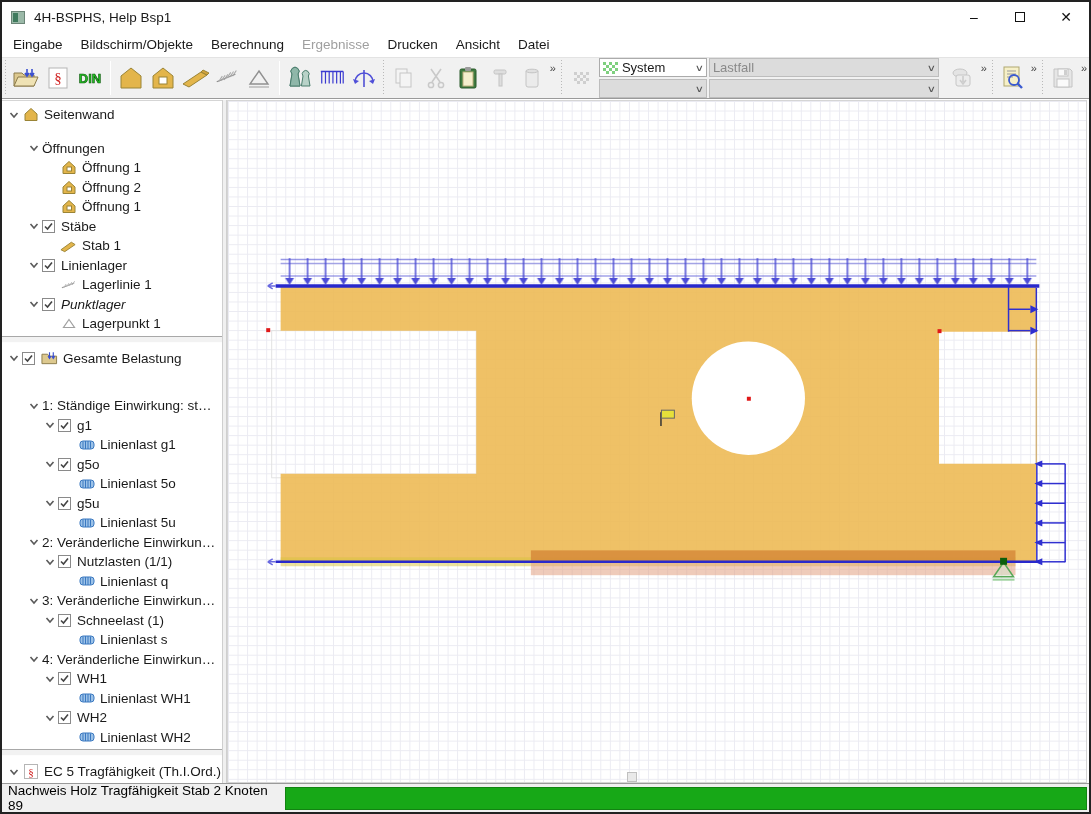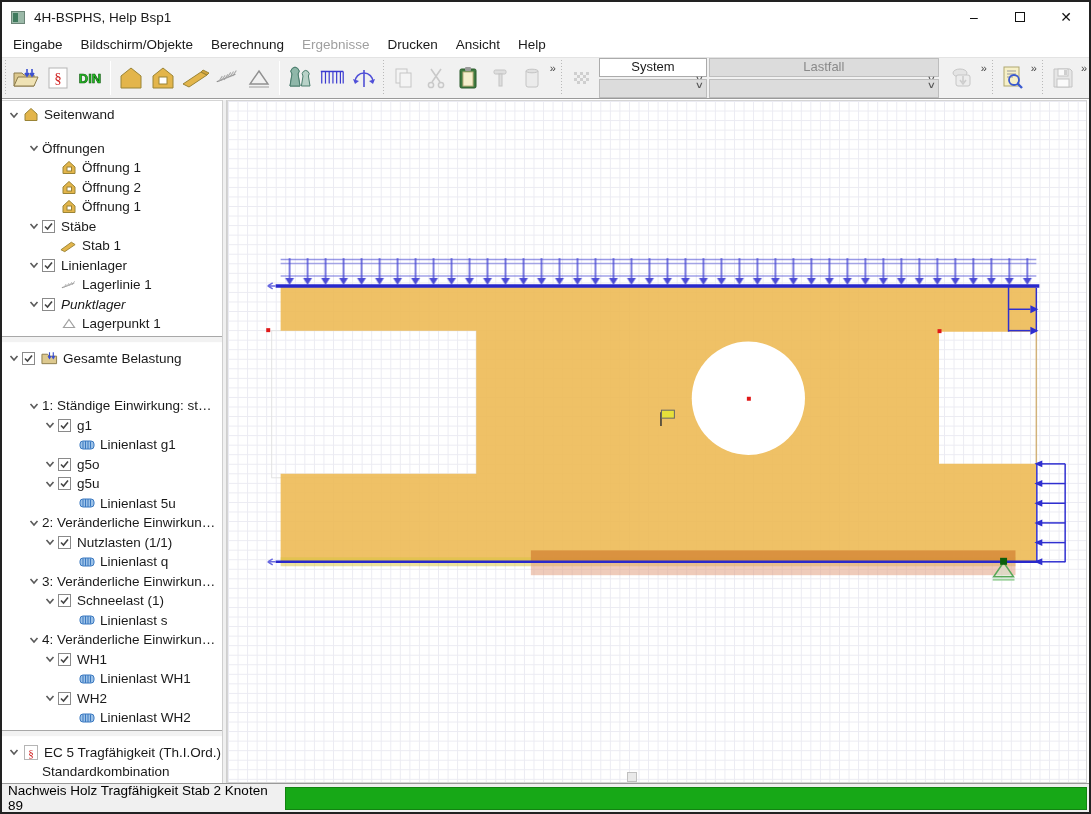--- a/index.html
+++ b/index.html
@@ -27,21 +27,21 @@
   #toolbar{position:absolute;left:0;top:55px;right:0;height:42px;background:#f1f1f1;
     border-top:1px solid #e3e3e3;border-bottom:1px solid #9a9a9a;
     display:flex;align-items:center;}
   .grip{width:6px;align-self:stretch;margin:2px 1px;
     background-image:repeating-linear-gradient(to bottom,#b9b9b9 0 1px,transparent 1px 3px);
     background-size:1px 100%;background-repeat:no-repeat;background-position:2px 0;}
   .tb-sep{width:1px;align-self:stretch;margin:3px 4px;background:#cfcfcf;border-right:1px solid #fff;}
   .tbtn{width:30px;height:32px;margin:0 1px;display:flex;align-items:center;justify-content:center;border:1px solid transparent;border-radius:2px;}
   .chev-more{font-size:11px;color:#444;margin:0 2px;align-self:flex-start;padding-top:4px;}
   .combo{height:19px;border:1px solid #ababab;background:#fff;display:flex;align-items:center;
-    font-size:13px;padding:0 3px;position:relative;flex-direction:column;}
+    font-size:13px;padding:0 3px;position:relative;}
   .combo .dd{margin-left:auto;color:#555;font-size:9px;transform:scaleX(1.4);}
   .combo.disabled{background:#dcdcdc;color:#8a8a8a;border-color:#bdbdbd;}
   .combo-col{display:flex;flex-direction:column;gap:2px;margin:0 1px;}
   
   #sidebar{position:absolute;left:0;top:98px;width:220px;bottom:29px;background:#fff;overflow:hidden;
     border-top:1px solid #d5d5d5;}
   .tree-sec{padding-top:4px;}
   .sec-divider{height:7px;background:#f2f2f2;border-top:1px solid #a8a8a8;border-bottom:1px solid #fdfdfd;margin:2px 0;}
   .trow{height:19.5px;display:flex;align-items:center;white-space:nowrap;}
   .t-chev{width:16px;display:flex;justify-content:center;flex-shrink:0;}
@@ -83,21 +83,21 @@
     </div>
   </div>
 
   <div id="menubar">
     <div class="menu-item">Eingabe</div>
     <div class="menu-item">Bildschirm/Objekte</div>
     <div class="menu-item">Berechnung</div>
     <div class="menu-item disabled">Ergebnisse</div>
     <div class="menu-item">Drucken</div>
     <div class="menu-item">Ansicht</div>
-    <div class="menu-item">Help</div>
+    <div class="menu-item">Datei</div>
   </div>
 
   <div id="toolbar">
     <div class="grip"></div>
 
     <div class="tbtn en">
       <svg width="26" height="22" viewBox="0 0 26 22">
         <path d="M1,6 L9,6 L11,8 L21,8 L21,19 L1,19 Z" fill="#ddc98f" stroke="#8b7b4a"></path>
         <path d="M1,19 L5,10 L25,10 L21,19 Z" fill="#efe2b4" stroke="#8b7b4a"></path>
         <path d="M14,2 v6 M12,6 l2,3 2,-3" stroke="#3a4fd0" stroke-width="1.6" fill="none"></path>
@@ -494,20 +494,34 @@
               <polyline points="1.5,3 5,7 8.5,3" fill="none" stroke="#5a5a5a" stroke-width="1.6"></polyline>
             </svg>
           </span>
           <span class="t-cb">
             <svg width="11" height="11" viewBox="0 0 11 11">
               <polyline points="2,5.5 4.5,8 9,2.5" fill="none" stroke="#444" stroke-width="1.6"></polyline>
             </svg>
           </span>
           <span class="t-label">g5o</span>
         </div>
+        <div class="trow" style="padding-left: 76px;">
+          <span class="t-icon">
+            <svg width="16" height="12" viewBox="0 0 16 12">
+              <rect x="1" y="2" width="14" height="8" rx="3" fill="#9cc2e8" stroke="#3a78c0"></rect>
+              <g stroke="#3a78c0" stroke-width="1">
+                <path d="M4,2.5 v7"></path>
+                <path d="M6.5,2 v8"></path>
+                <path d="M9,2 v8"></path>
+                <path d="M11.5,2.5 v7"></path>
+              </g>
+            </svg>
+          </span>
+          <span class="t-label">Linienlast 5o</span>
+        </div>
         <div class="trow" style="padding-left: 40px;">
           <span class="t-chev">
             <svg width="10" height="10" viewBox="0 0 10 10">
               <polyline points="1.5,3 5,7 8.5,3" fill="none" stroke="#5a5a5a" stroke-width="1.6"></polyline>
             </svg>
           </span>
           <span class="t-cb">
             <svg width="11" height="11" viewBox="0 0 11 11">
               <polyline points="2,5.5 4.5,8 9,2.5" fill="none" stroke="#444" stroke-width="1.6"></polyline>
             </svg>

